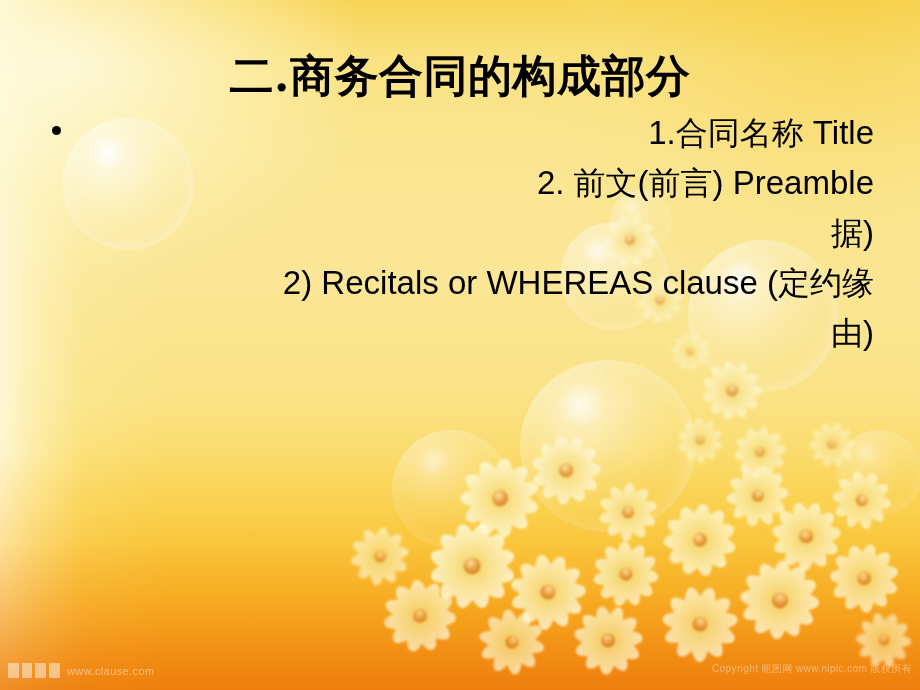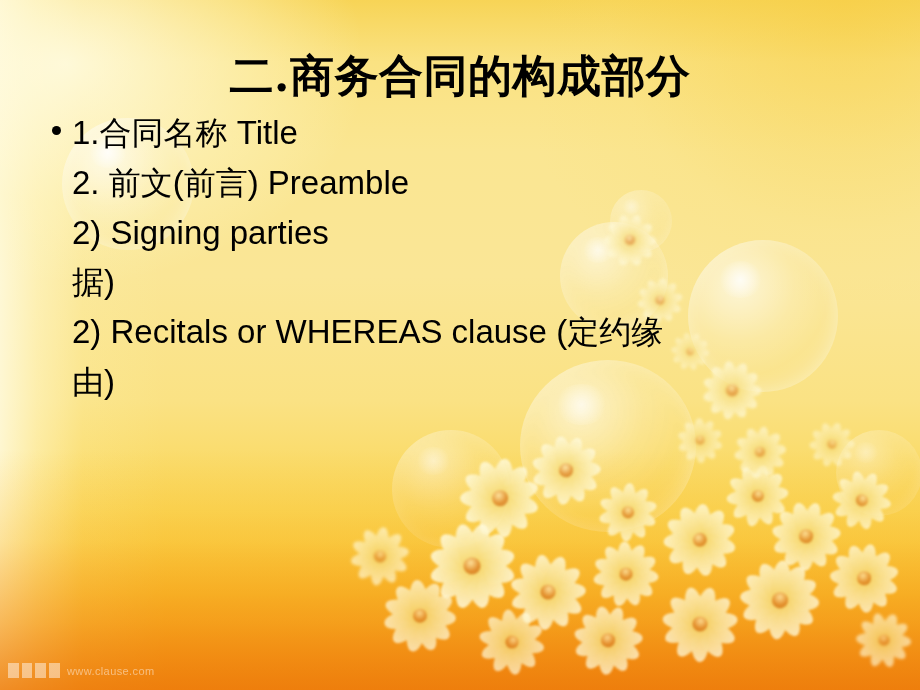--- a/index.html
+++ b/index.html
@@ -140,20 +140,21 @@
   }
   #body-lines {
     flex: 1 1 auto;
     color: #000;
     font-size: 33px;
     line-height: 49px;
   }
   .bline {
     white-space: nowrap;
     font-family: "Liberation Sans", sans-serif;
+    text-align: right;
   }
   .bline .cn {
     font-family: "DejaVu Serif", "Liberation Serif", serif;
     font-size: 32px;
   }
 
   
   .wm {
     position: absolute;
     color: rgba(255,255,255,0.46);
@@ -550,25 +551,25 @@
       </div>
     </div>
 
   <h1 id="title">二.商务合同的构成部分</h1>
 
   <div id="body-block">
     <span id="bullet-dot"></span>
     <div id="body-lines">
         <div class="bline"><span>1.</span><span class="cn">合同名称</span><span> Title</span></div>
         <div class="bline"><span>2. </span><span class="cn">前文</span><span>(</span><span class="cn">前言</span><span>) Preamble</span></div>
-        <div class="bline"><span>2) Signing parties</span></div>
         <div class="bline"><span class="cn">据</span><span>)</span></div>
         <div class="bline"><span>2) Recitals or WHEREAS clause (</span><span class="cn">定约缘</span></div>
         <div class="bline"><span class="cn">由</span><span>)</span></div>
       </div>
   </div>
 
   <div id="wm-left" class="wm">
     <span id="wm-left-logo"></span>
     <span>www.clause.com</span>
   </div>
 
+  <div id="wm-right" class="wm">Copyright 昵图网 www.nipic.com 版权所有</div>
 </div>
 
 </body></html>

